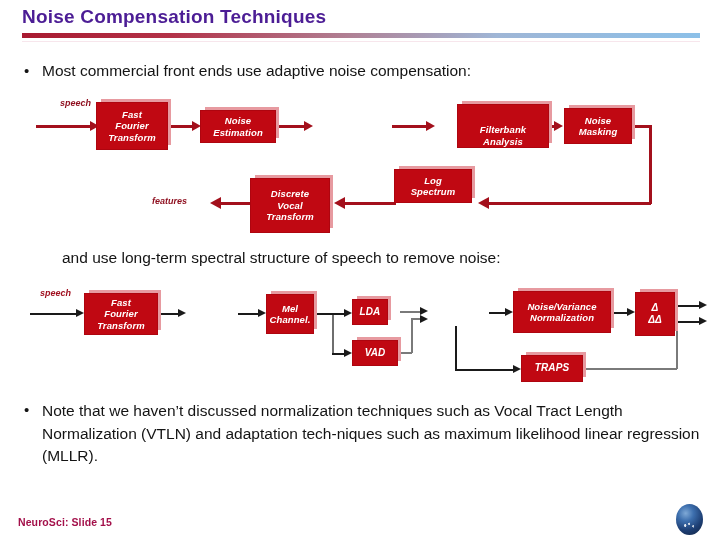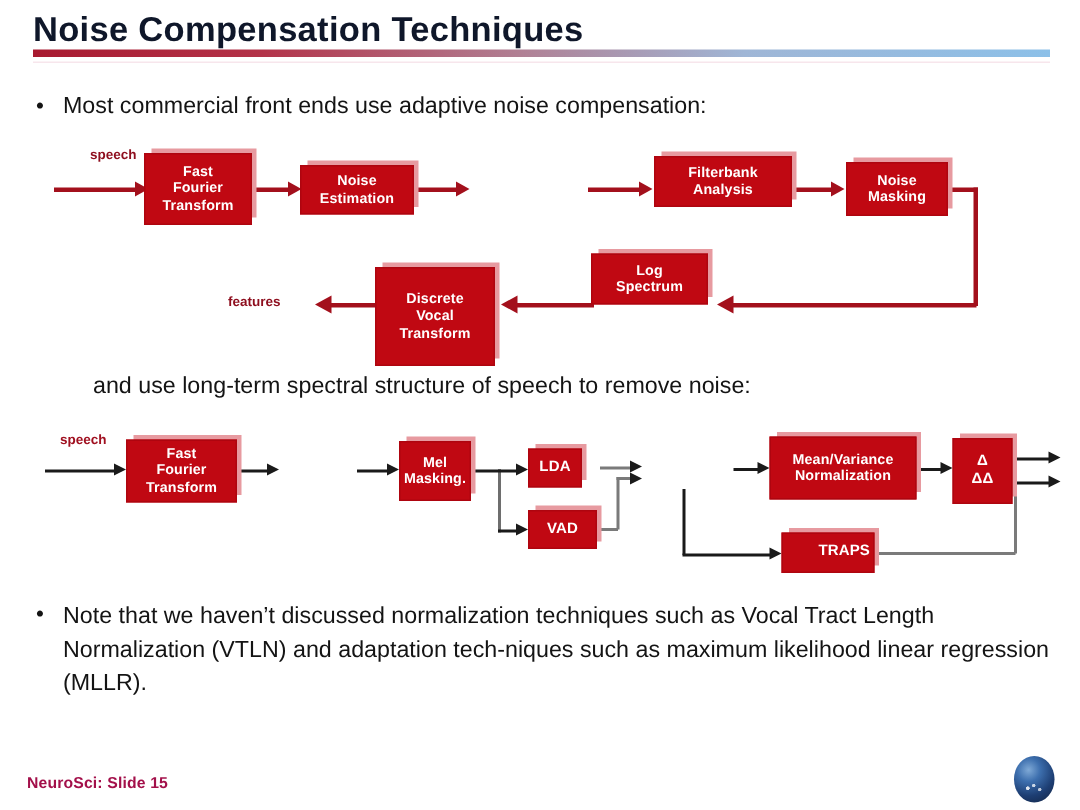--- a/index.html
+++ b/index.html
@@ -6,22 +6,22 @@
   body{
     width:720px;height:540px;background:#ffffff;overflow:hidden;
     font-family:"Liberation Sans","DejaVu Sans",sans-serif;
     position:relative;
   }
   .slide{position:absolute;inset:0;}
 
   
   .title{
     position:absolute;left:22px;top:6px;
-    font-size:23px;font-weight:bold;letter-spacing:.2px;
-    color:#0f172a;white-space:nowrap;
+    font-size:19px;font-weight:bold;letter-spacing:.2px;
+    color:#4c1d95;white-space:nowrap;
   }
   .title-rule{
     position:absolute;left:22px;top:33px;width:678px;height:5px;
     background:linear-gradient(to right,#A81A30 0%,#B33248 22%,#B08094 48%,#9FB6D6 70%,#8CC0E8 100%);
   }
   .title-rule-hair{
     position:absolute;left:22px;top:41px;width:678px;height:1px;
     background:#F7E6EC;
   }
 
@@ -33,21 +33,21 @@
   .bullet .dot{
     position:absolute;left:0;top:0;width:14px;text-align:left;font-size:15px;
   }
   .bullet .txt{display:block;margin-left:18px;}
   #bullet-1{left:24px;top:61px;width:680px;}
   #bullet-2{left:44px;top:248px;width:660px;font-size:15.5px;}
   #bullet-3{left:24px;top:400px;width:680px;}
   #bullet-3 .txt{line-height:22.5px;}
 
   
-  .diagram{position:absolute;}
+  .diagram{position:absolute;font-style:italic;}
   #diagram-1{left:0px;top:92px;width:720px;height:148px;}
   #diagram-2{left:0px;top:285px;width:720px;height:105px;}
 
   .node{
     position:absolute;
     background:#C00812;
     border:1px solid #AE050F;
     color:#ffffff;
     font-weight:bold;
     font-size:9.5px;
@@ -139,21 +139,21 @@
       </span>
     </div>
 
     <div class="conn h-red" style="left:278px;top:33px;width:28px;"></div>
     <div class="arrow right-red" style="left:304px;top:29px;"></div>
 
 
     <div class="conn h-red" style="left:392px;top:33px;width:36px;"></div>
     <div class="arrow right-red" style="left:426px;top:29px;"></div>
 
-    <div class="node" style="left:436px;top:12px;width:92px;height:34px;">
+    <div class="node" style="left:457px;top:12px;width:92px;height:44px;align-items:flex-end;">
       <span class="lbl">
         <span>Filterbank</span><br>
         <span>Analysis</span>
       </span>
     </div>
 
     <div class="conn h-red" style="left:530px;top:33px;width:26px;"></div>
     <div class="arrow right-red" style="left:554px;top:29px;"></div>
 
     <div class="node" style="left:564px;top:16px;width:68px;height:36px;">
@@ -171,21 +171,21 @@
     <div class="node" style="left:394px;top:77px;width:78px;height:34px;">
       <span class="lbl">
         <span>Log</span><br>
         <span>Spectrum</span>
       </span>
     </div>
 
     <div class="conn h-red" style="left:340px;top:110px;width:56px;"></div>
     <div class="arrow left-red" style="left:334px;top:105px;"></div>
 
-    <div class="node" style="left:250px;top:86px;width:80px;height:66px;">
+    <div class="node" style="left:250px;top:86px;width:80px;height:55px;">
       <span class="lbl">
         <span>Discrete</span><br>
         <span>Vocal</span><br>
         <span>Transform</span>
       </span>
     </div>
 
     <div class="conn h-red" style="left:216px;top:110px;width:36px;"></div>
     <div class="arrow left-red" style="left:210px;top:105px;"></div>
     <div class="ioLabel dark" style="left:152px;top:104px;">features</div>
@@ -213,21 +213,21 @@
     <div class="conn h-blk" style="left:160px;top:28px;width:20px;"></div>
     <div class="arrow right-blk" style="left:178px;top:24px;"></div>
 
 
     <div class="conn h-blk" style="left:238px;top:28px;width:22px;"></div>
     <div class="arrow right-blk" style="left:258px;top:24px;"></div>
 
     <div class="node" style="left:266px;top:9px;width:48px;height:40px;">
       <span class="lbl">
         <span>Mel</span><br>
-        <span>Masking.</span>
+        <span>Channel.</span>
       </span>
     </div>
 
     <div class="conn h-blk" style="left:316px;top:28px;width:18px;"></div>
     <div class="conn v-blk" style="left:332px;top:28px;height:42px;"></div>
     <div class="conn h-blk" style="left:332px;top:28px;width:14px;"></div>
     <div class="arrow right-blk" style="left:344px;top:24px;"></div>
     <div class="conn h-blk" style="left:332px;top:68px;width:14px;"></div>
     <div class="arrow right-blk" style="left:344px;top:64px;"></div>
 
@@ -245,21 +245,21 @@
     <div class="conn h-gry" style="left:411px;top:33px;width:12px;"></div>
     <div class="arrow right-blk" style="left:420px;top:22px;"></div>
     <div class="arrow right-blk" style="left:420px;top:30px;"></div>
 
 
     <div class="conn h-blk" style="left:489px;top:27px;width:18px;"></div>
     <div class="arrow right-blk" style="left:505px;top:23px;"></div>
 
     <div class="node" style="left:513px;top:6px;width:98px;height:42px;">
       <span class="lbl">
-        <span>Mean/Variance</span><br>
+        <span>Noise/Variance</span><br>
         <span>Normalization</span>
       </span>
     </div>
 
     <div class="conn h-blk" style="left:613px;top:27px;width:16px;"></div>
     <div class="arrow right-blk" style="left:627px;top:23px;"></div>
 
     <div class="node big" style="left:635px;top:7px;width:40px;height:44px;">
       <span class="lbl">
         <span>Δ</span><br>
@@ -269,21 +269,21 @@
 
     <div class="conn h-blk" style="left:677px;top:20px;width:24px;"></div>
     <div class="arrow right-blk" style="left:699px;top:16px;"></div>
     <div class="conn h-blk" style="left:677px;top:36px;width:24px;"></div>
     <div class="arrow right-blk" style="left:699px;top:32px;"></div>
 
     <div class="conn v-blk" style="left:455px;top:41px;height:44px;background:#1A1A1A;"></div>
     <div class="conn h-blk" style="left:455px;top:84px;width:60px;"></div>
     <div class="arrow right-blk" style="left:513px;top:80px;"></div>
 
-    <div class="node big" style="left:521px;top:70px;width:62px;height:27px;justify-content:flex-end;">
+    <div class="node big" style="left:521px;top:70px;width:62px;height:27px;">
       <span class="lbl">TRAPS</span>
     </div>
 
     <div class="conn h-gry" style="left:585px;top:83px;width:92px;"></div>
     <div class="conn v-blk" style="left:676px;top:36px;height:48px;background:#7A7A7A;"></div>
   </div>
 
   <div class="bullet" id="bullet-3">
     <span class="dot">•</span>
     <span class="txt">Note that we haven’t discussed normalization techniques such as Vocal Tract Length Normalization (VTLN) and adaptation tech-niques such as maximum likelihood linear regression (MLLR).</span>

